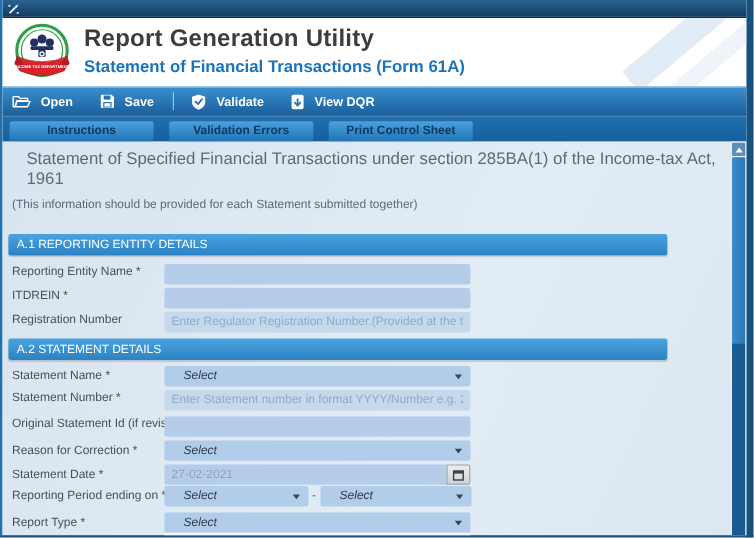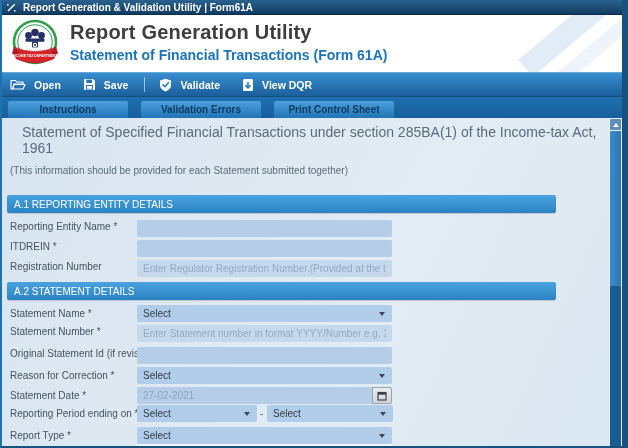--- a/index.html
+++ b/index.html
@@ -67,21 +67,21 @@
   .tinput {
     width:255px; height:17px; border:none; border-radius:2px;
     background:#b6cde9; font-family:"Liberation Sans",sans-serif;
     font-size:10px; color:#333; padding:0 6px; outline:none;
   }
   .tinput--ghost { background:#c6d8ec; color:#8ba2bd; }
   .tinput--ghost::placeholder { color:#93a9c4; opacity:1; }
   .tinput--date { color:#8ea3bb; width:235px; border-radius:2px 0 0 2px; }
   .dropdown {
     position:relative; width:255px; height:17px; background:#b2cdea; border-radius:2px;
-    font-size:10px; color:#2f3b46; display:flex; align-items:center; padding:0 6px; cursor:default;
+    font-size:10px; color:#2f3b46; display:flex; align-items:center; padding:0 16px; cursor:default;font-style:italic;
   }
   .dropdown .caret {
     position:absolute; right:7px; top:7px; width:0; height:0;
     border-left:3.5px solid transparent; border-right:3.5px solid transparent; border-top:4px solid #3c4650;
   }
   .dd-small { width:120px; }
   .dd-small2 { width:126px; }
   .dash { position:absolute; left:258px; top:3px; font-size:10px; color:#44525f; }
   .datewrap { position:absolute; left:135px; top:0; width:255px; height:17px; display:flex; }
   .cal-btn {
@@ -105,21 +105,20 @@
 
 <div class="window">
 
   <div class="titlebar">
     <svg class="app-ico" width="11" height="11" viewBox="0 0 11 11">
       <line x1="2" y1="9" x2="8" y2="3" stroke="#fff" stroke-width="1.4"></line>
       <path d="M9.5 1.5 L6.5 3.2 L7.8 4.5 Z" fill="#fff"></path>
       <rect x="1" y="2" width="1.6" height="1.6" fill="#cfe3f5"></rect>
       <rect x="8" y="8" width="1.6" height="1.6" fill="#cfe3f5"></rect>
     </svg>
-    <span>Report Generation &amp; Validation Utility | Form61A</span>
   </div>
 
   <div class="header">
     <div class="deco1"></div>
     <div class="deco2"></div>
     <svg class="logo" width="48" height="50" viewBox="0 0 48 50">
       <circle cx="24" cy="23" r="21" fill="#ffffff" stroke="#2f9e49" stroke-width="2.6"></circle>
       <circle cx="24" cy="23" r="17.2" fill="none" stroke="#2f9e49" stroke-width="1"></circle>
       <g fill="#223064">
         <circle cx="17.5" cy="16.5" r="3.4"></circle>

